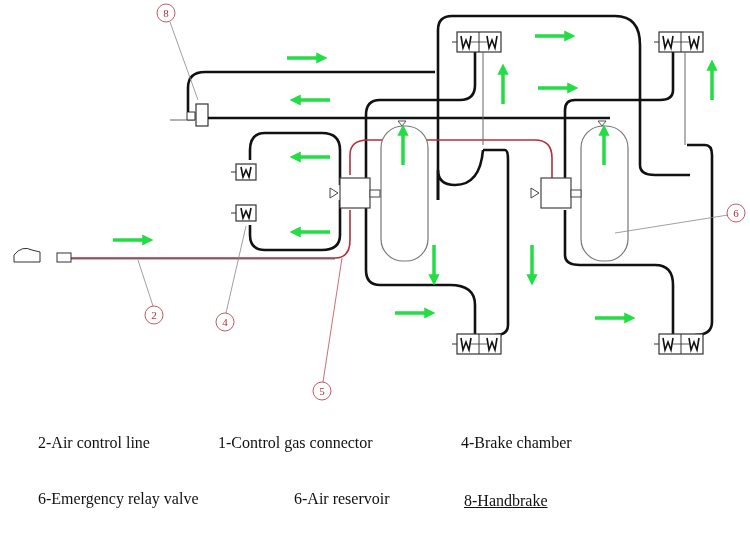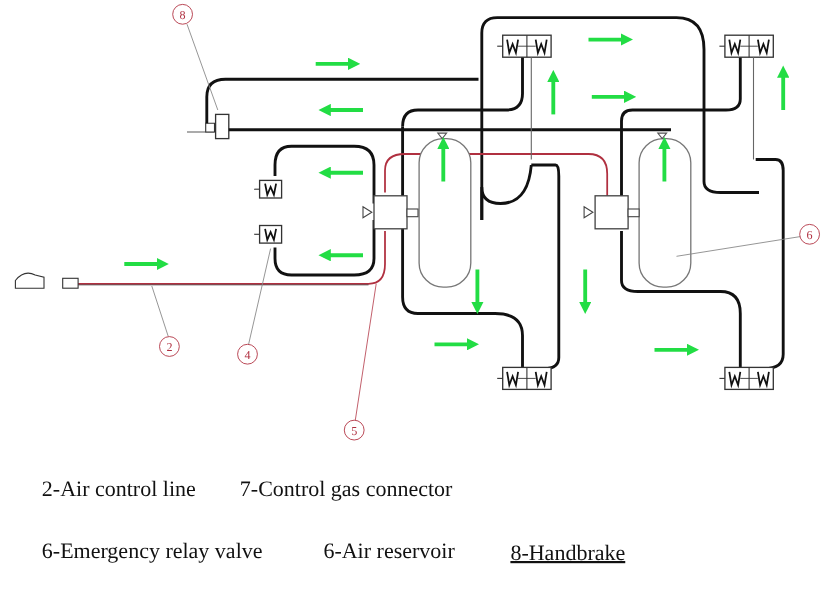--- a/index.html
+++ b/index.html
@@ -1,19 +1,19 @@
 <!DOCTYPE html>
 <html><head>
 <meta charset="utf-8">
 <style>
   html, body { margin: 0; padding: 0; background: #ffffff; }
   body { width: 750px; height: 545px; position: relative; overflow: hidden; }
   #diagram { position: absolute; left: 0; top: 0; width: 750px; height: 420px; }
   .legend { position: absolute; left: 0; top: 420px; width: 660px; height: 125px;
-            font-family: "Liberation Serif", serif; font-size: 20px; color: #111; }
+            font-family: "Liberation Serif", serif; font-size: 16px; color: #111; }
   .legend span { position: absolute; white-space: nowrap; }
   .callout-text { font-family: "Liberation Serif", serif; font-size: 11px; fill: #b03040; }
 </style>
 </head>
 <body>
 
 <svg id="diagram" viewBox="0 0 750 420" xmlns="http://www.w3.org/2000/svg">
   <defs>
     <marker id="ah" viewBox="0 0 10 10" refX="6" refY="5" markerWidth="3.2" markerHeight="3.2" orient="auto">
       <path d="M0,0 L10,5 L0,10 z" fill="#22dd44"></path>
@@ -148,17 +148,18 @@
   </g>
   <g>
     <line x1="615" y1="233" x2="728" y2="215" stroke="#888" stroke-width="0.8"></line>
     <circle cx="736" cy="213" r="9" fill="#fff" stroke="#b03040" stroke-width="0.8"></circle>
     <text class="callout-text" x="736" y="217" text-anchor="middle">6</text>
   </g>
 </svg>
 
 <div class="legend">
   <span style="left:38px; top:14px;">2-Air control line</span>
-  <span style="left:218px; top:14px;">7-Control gas connector</span>
+  <span style="left:218px; top:14px;">1-Control gas connector</span>
+  <span style="left:461px; top:14px;">4-Brake chamber</span>
   <span style="left:38px; top:70px;">6-Emergency relay valve</span>
   <span style="left:294px; top:70px;text-align:center;">6-Air reservoir</span>
   <span style="left:464px; top:72px;text-decoration:underline;">8-Handbrake</span>
 </div>
 
 </body></html>

